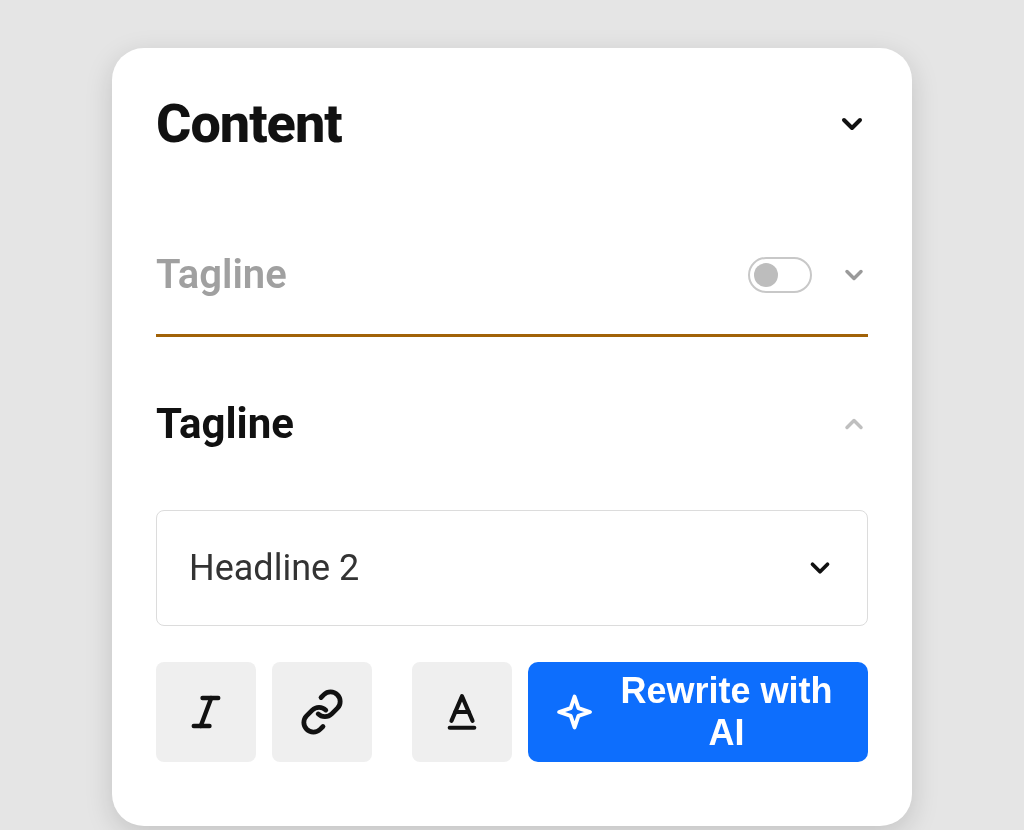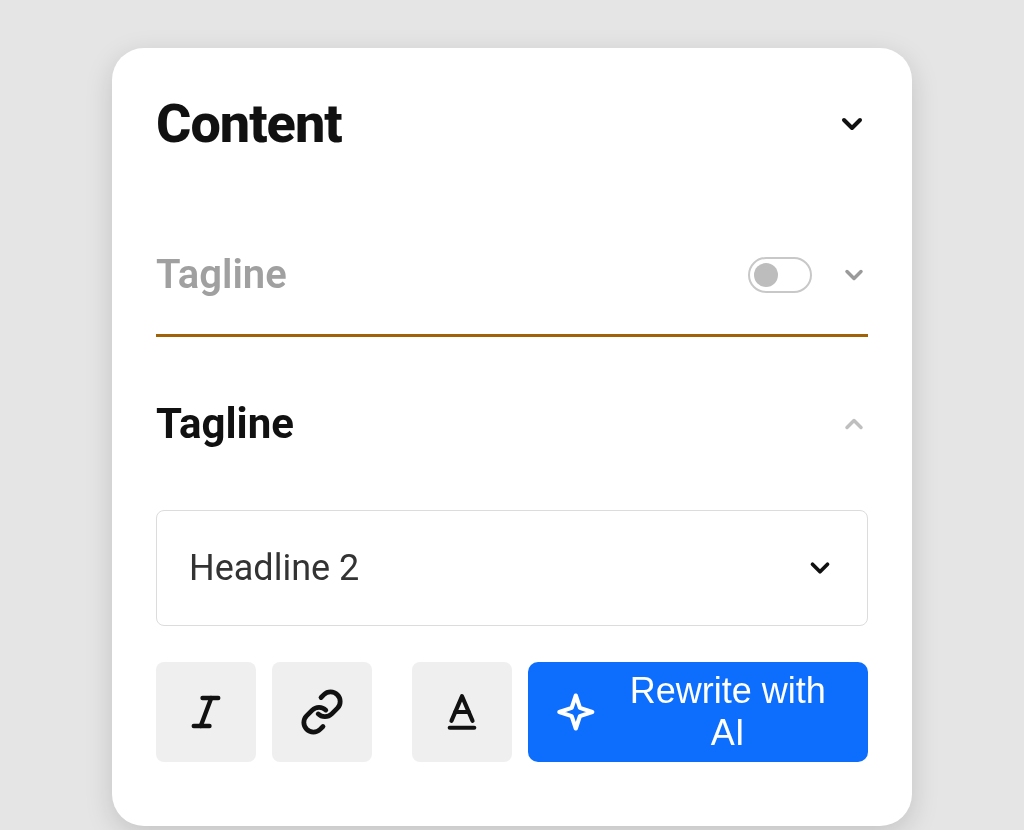--- a/index.html
+++ b/index.html
@@ -135,21 +135,21 @@
       display: flex;
       align-items: center;
       justify-content: center;
       gap: 20px;
       cursor: pointer;
       padding: 0 28px;
     }
     .ai-btn-text {
       color: #fff;
       font-size: 36px;
-      font-weight: 400;
+      font-weight: 700;
     }
   </style>
 </head>
 <body>
 
 <div class="panel">
 
   <div class="panel-header">
     <h1 class="panel-title">Content</h1>
     <span class="chevron">

